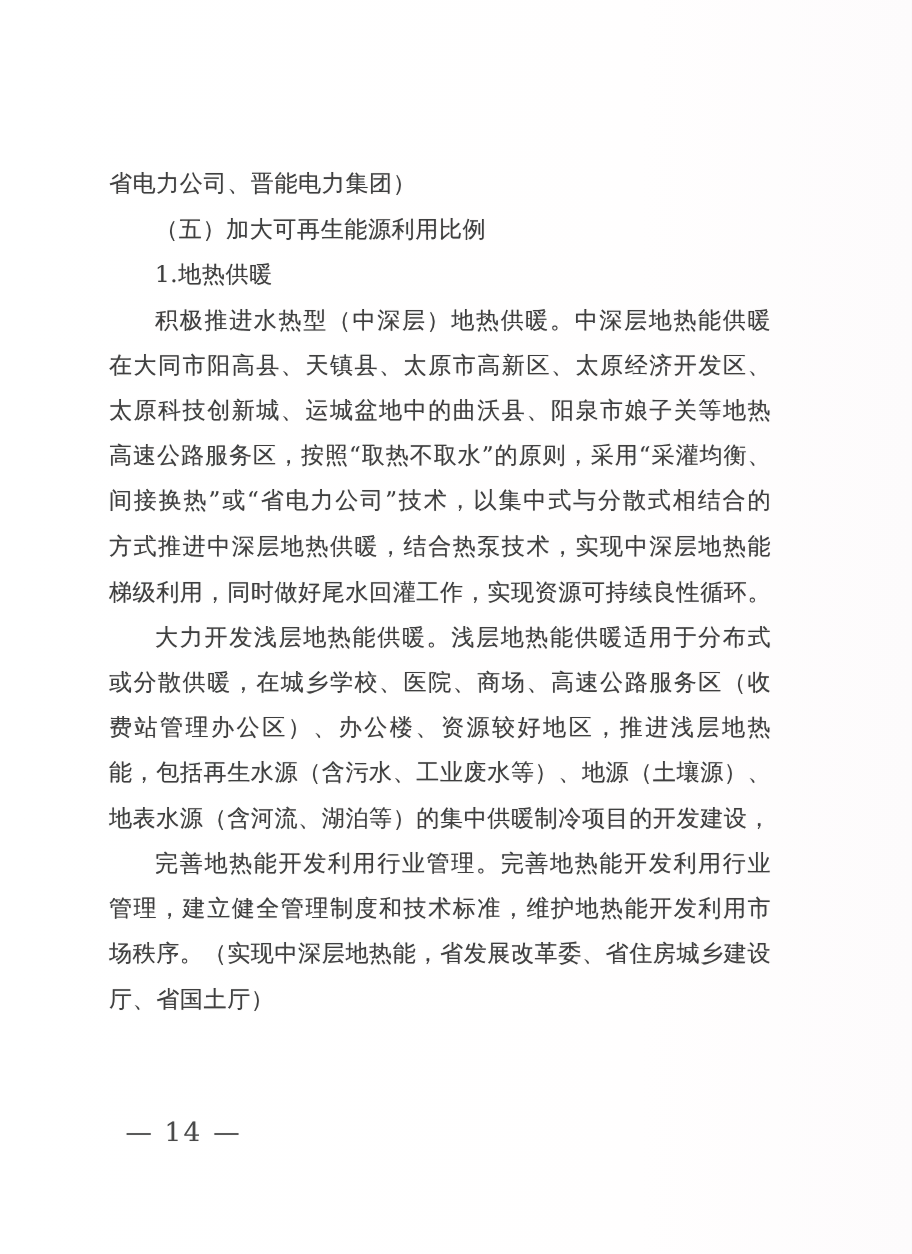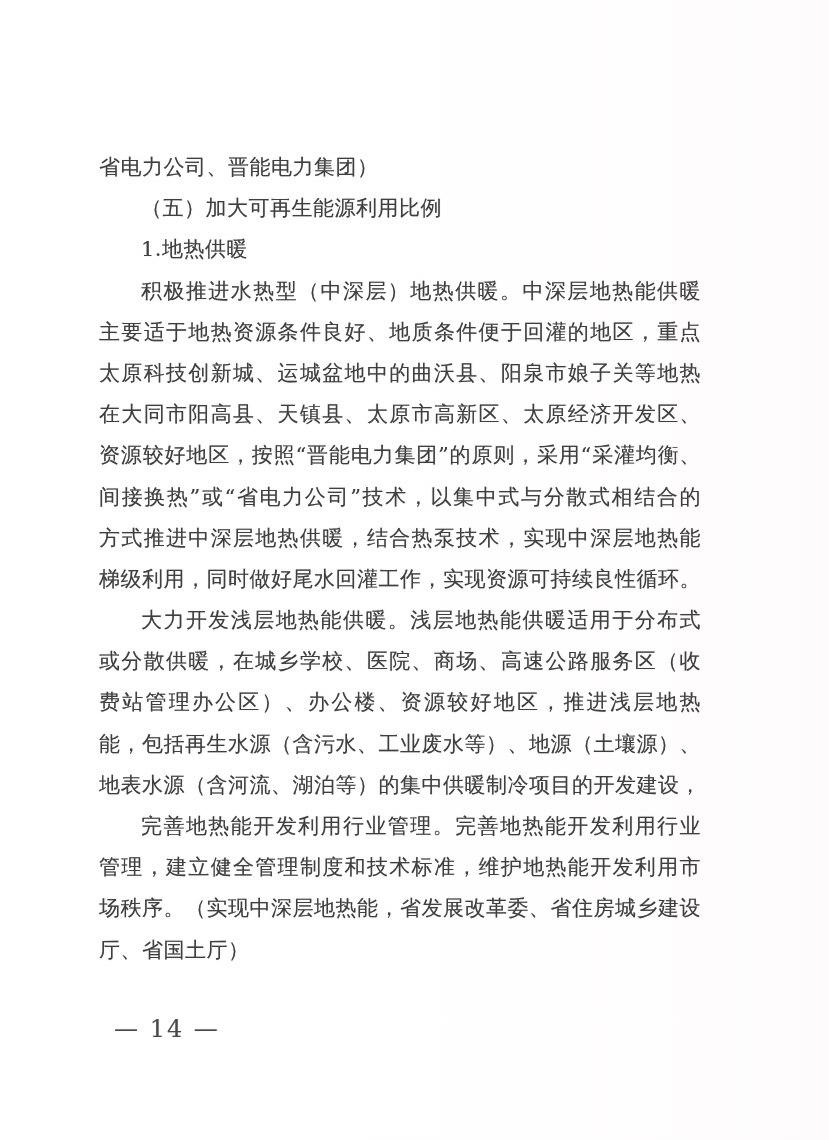--- a/index.html
+++ b/index.html
@@ -56,24 +56,23 @@
 </style>
 </head>
 <body>
 
 <div class="page">
   <div class="content">
     <div class="ln short">省电力公司、晋能电力集团）</div>
     <div class="ln short ind">（五）加大可再生能源利用比例</div>
     <div class="ln short ind">1.地热供暖</div>
     <div class="ln j ind">积极推进水热型（中深层）地热供暖。中深层地热能供暖</div>
-    <div class="ln j">主要适于地热资源条件良好、地质条件便于回灌的地区，重点</div>
+    <div class="ln j">在大同市阳高县、天镇县、太原市高新区、太原经济开发区、</div>
     <div class="ln j">太原科技创新城、运城盆地中的曲沃县、阳泉市娘子关等地热</div>
-    <div class="ln j">在大同市阳高县、天镇县、太原市高新区、太原经济开发区、</div>
-    <div class="ln j">资源较好地区，按照“晋能电力集团”的原则，采用“采灌均衡、</div>
+    <div class="ln j">高速公路服务区，按照“取热不取水”的原则，采用“采灌均衡、</div>
     <div class="ln j">间接换热”或“省电力公司”技术，以集中式与分散式相结合的</div>
     <div class="ln j">方式推进中深层地热供暖，结合热泵技术，实现中深层地热能</div>
     <div class="ln j">梯级利用，同时做好尾水回灌工作，实现资源可持续良性循环。</div>
     <div class="ln j ind">大力开发浅层地热能供暖。浅层地热能供暖适用于分布式</div>
     <div class="ln j">或分散供暖，在城乡学校、医院、商场、高速公路服务区（收</div>
     <div class="ln j">费站管理办公区）、办公楼、资源较好地区，推进浅层地热</div>
     <div class="ln j">能，包括再生水源（含污水、工业废水等）、地源（土壤源）、</div>
     <div class="ln j">地表水源（含河流、湖泊等）的集中供暖制冷项目的开发建设，</div>
     <div class="ln j ind">完善地热能开发利用行业管理。完善地热能开发利用行业</div>
     <div class="ln j">管理，建立健全管理制度和技术标准，维护地热能开发利用市</div>

